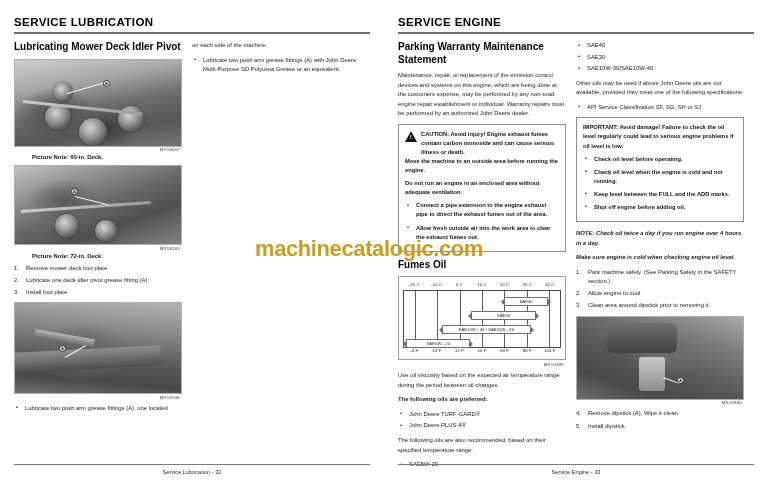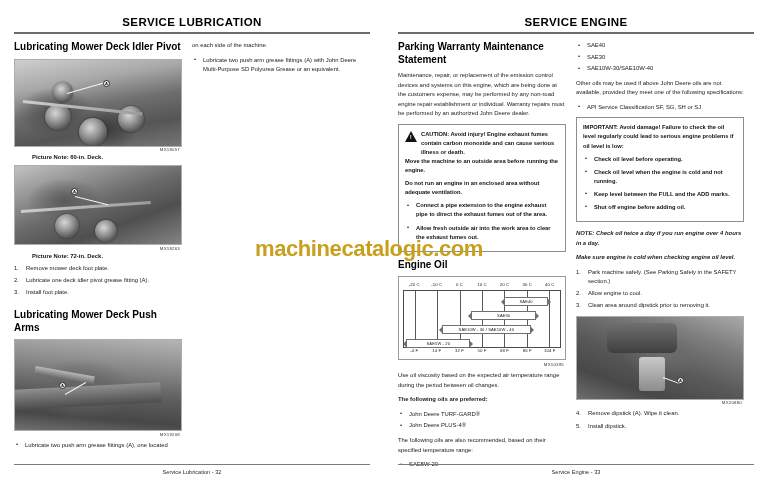--- a/index.html
+++ b/index.html
@@ -8,21 +8,21 @@
     background: #ffffff;
     font-family: "Liberation Sans", sans-serif;
     overflow: hidden;
   }
   .spread { position: relative; width: 768px; height: 497px; display: flex; }
   .page { width: 384px; height: 497px; position: relative; padding: 10px 14px 0 14px; }
   .page-left { }
   .page-right { }
 
   .page-title {
-    text-align: center;
+    text-align: left;
     font-size: 11.5px;
     font-weight: bold;
     letter-spacing: 0.4px;
     color: #000;
     margin-top: 6px;
     margin-bottom: 4px;
   }
   .title-rule {
     height: 2px;
     background: #6b6b6b;
@@ -333,21 +333,20 @@
           <div class="photo-code">MX18263</div>
         </div>
         <div class="pic-note">Picture Note: 72-in. Deck.</div>
 
         <ol class="steps">
           <li>Remove mower deck foot plate.</li>
           <li>Lubricate one deck idler pivot grease fitting (A).</li>
           <li>Install foot plate.</li>
         </ol>
 
-        <h2 class="sec spaced">Lubricating Mower Deck Push Arms</h2>
 
         <div class="photo-wrap">
           <div class="photo" style="height:92px">
             <div class="ph-grad3"></div>
             <div class="band" style="width:150px;height:20px;left:-4px;top:50px;transform:rotate(-3deg);background:linear-gradient(180deg,#8f8f8f,#4d4d4d)"></div>
             <div class="band" style="width:60px;height:8px;left:20px;top:26px;transform:rotate(10deg);background:linear-gradient(180deg,#b9b9b9,#6a6a6a)"></div>
             <div class="callout-line" style="width:24px;left:50px;top:54px;transform:rotate(-30deg)"></div>
             <div class="callout-dot" style="left:44px;top:42px">A</div>
           </div>
           <div class="photo-code">MX19208</div>
@@ -390,21 +389,21 @@
             <p>CAUTION: Avoid injury!  Engine exhaust fumes contain carbon monoxide and can cause serious illness or death.</p>
           </div>
           <p>Move the machine to an outside area before running the engine.</p>
           <p>Do not run an engine in an enclosed area without adequate ventilation.</p>
           <ul>
             <li>Connect a pipe extension to the engine exhaust pipe to direct the exhaust fumes out of the area.</li>
             <li>Allow fresh outside air into the work area to clear the exhaust fumes out.</li>
           </ul>
         </div>
 
-        <h2 class="sec">Engine Oil</h2>
+        <h2 class="sec">Fumes Oil</h2>
 
         <div class="chart-frame">
           <div class="chart-inner">
             <div class="chart-axis-top">
               <span class="tick-label" style="left:7.1%">-20 C</span>
               <span class="tick-label" style="left:21.4%">-10 C</span>
               <span class="tick-label" style="left:35.7%">0 C</span>
               <span class="tick-label" style="left:50%">10 C</span>
               <span class="tick-label" style="left:64.3%">20 C</span>
               <span class="tick-label" style="left:78.6%">30 C</span>

